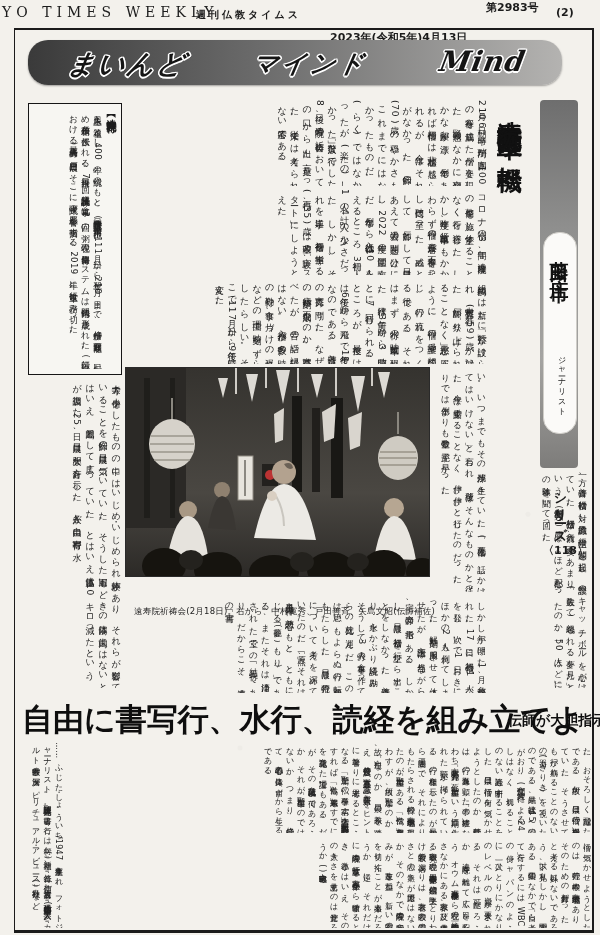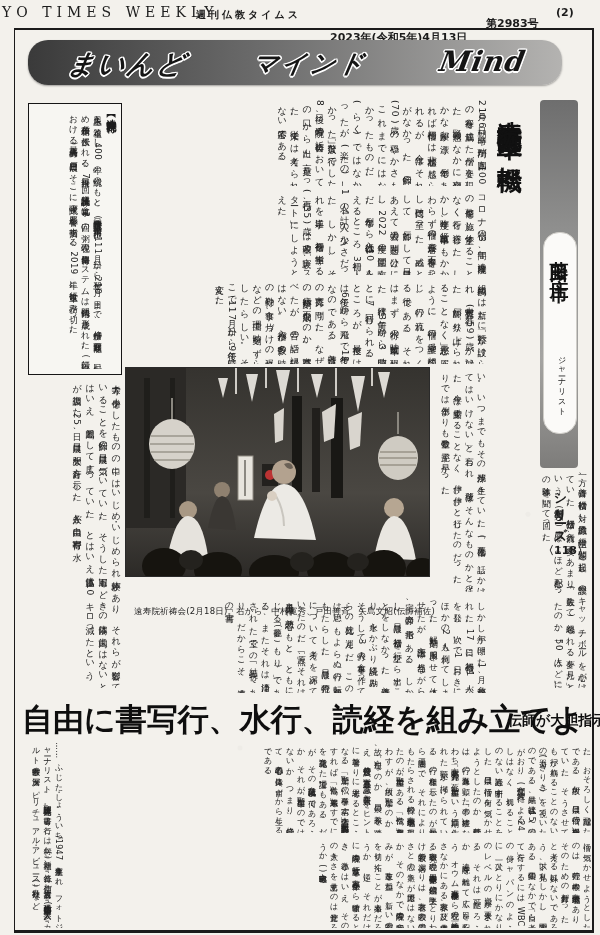--- a/index.html
+++ b/index.html
@@ -15,21 +15,21 @@
       radial-gradient(circle at 67% 12%, rgba(120,120,115,.08) 0 2px, transparent 3px),
       radial-gradient(circle at 40% 80%, rgba(120,120,115,.08) 0 2px, transparent 3px),
       radial-gradient(circle at 88% 55%, rgba(120,120,115,.08) 0 2px, transparent 3px);
   }
   
   .masthead{position:absolute;left:0;top:0;width:600px;height:27px;}
   .mh-left{position:absolute;left:2px;top:4px;font-family:"DejaVu Serif",serif;
     font-size:14px;letter-spacing:5px;font-weight:500;}
   .mh-paper{position:absolute;left:196px;top:8px;font-size:10px;letter-spacing:3px;font-weight:600;}
   .mh-date{position:absolute;left:330px;top:6px;font-size:11px;font-weight:700;margin-top:24px;}
-  .mh-issue{position:absolute;left:486px;top:16px;font-size:11px;font-weight:700;}
+  .mh-issue{position:absolute;left:486px;top:0;font-size:11px;font-weight:700;}
   .mh-page{position:absolute;left:556px;top:6px;font-size:11px;font-weight:700;}
   
   .frame{position:absolute;left:14px;top:28px;width:577px;height:901px;
     border:2px solid #1b1b1b;border-left-width:1px;background:transparent;}
   
   .banner{position:absolute;left:28px;top:40px;width:534px;height:45px;border-radius:20px;
     background:linear-gradient(90deg,#3a3a3a 0%,#6d6d6d 45%,#b4b3b1 100%);
     box-shadow:0 1px 2px rgba(0,0,0,.35);}
   .banner span{position:absolute;font-style:italic;font-weight:700;color:#151515;
     text-shadow:-1.5px 0 #fff,1.5px 0 #fff,0 -1.5px #fff,0 1.5px #fff,

